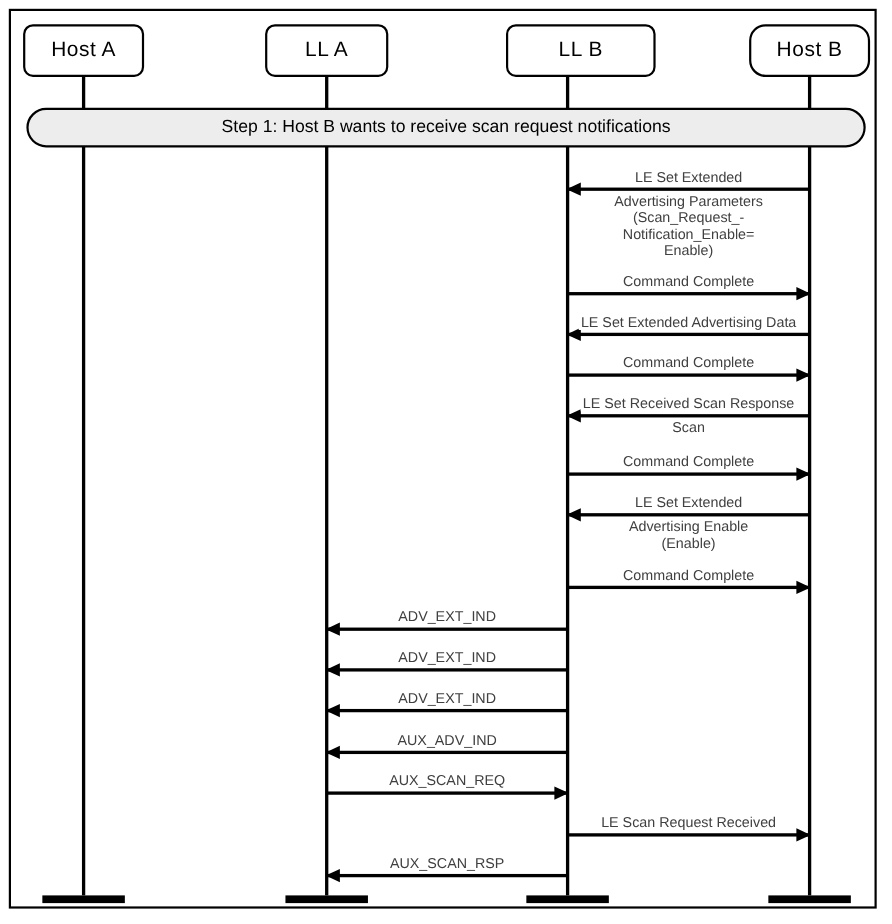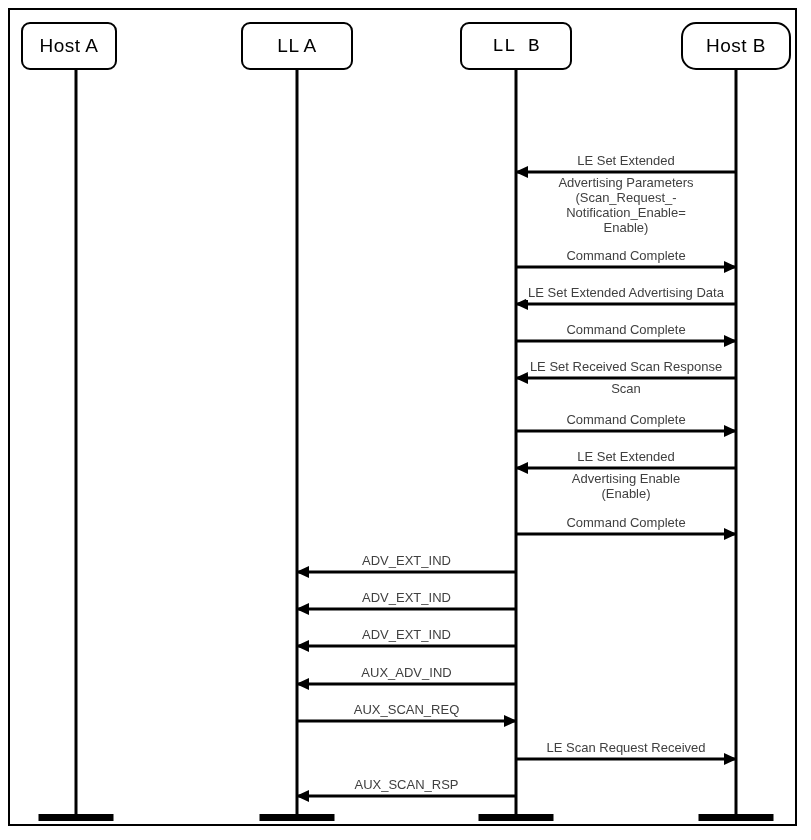--- a/index.html
+++ b/index.html
@@ -135,34 +135,37 @@
       <div class="lifeline" style="left: 76px; top: 70px; height: 744px;"></div>
       <div class="lifeline-end" style="left: 76px; top: 814px;"></div>
       <div class="lifeline" style="left: 297px; top: 70px; height: 744px;"></div>
       <div class="lifeline-end" style="left: 297px; top: 814px;"></div>
       <div class="lifeline" style="left: 516px; top: 70px; height: 744px;"></div>
       <div class="lifeline-end" style="left: 516px; top: 814px;"></div>
       <div class="lifeline" style="left: 736px; top: 70px; height: 744px;"></div>
       <div class="lifeline-end" style="left: 736px; top: 814px;"></div>
     </div>
   <div id="participants-layer">
-      <div class="participant-box" style="left: 21px; top: 22px; width: 96px;">
+      <div class="participant-box" style="left: 21px; top: 22px; width: 110px;">
         <span>Host A</span>
       </div>
       <div class="participant-box" style="left: 241px; top: 22px; width: 112px;">
         <span>LL A</span>
       </div>
-      <div class="participant-box" style="left: 460px; top: 22px; width: 112px; font-family: Liberation Mono, monospace;">
+      <div class="participant-box" style="left: 460px; top: 22px; width: 136px;">
         <span>LL B</span>
       </div>
       <div class="participant-box" style="left: 681px; top: 22px; width: 110px; border-radius: 15px;">
         <span>Host B</span>
       </div>
     </div>
 
+  <div class="step-banner">
+    <span>Step 1:  Host B wants to receive scan request notifications</span>
+  </div>
 
   <div id="messages-layer">
       <div class="message" style="left: 516px; top: 172px; width: 220px;">
         <div class="msg-line"></div>
         <div class="msg-arrowhead left"></div>
         <div class="msg-label above">LE Set Extended</div>
         <div class="msg-label below">Advertising Parameters
 (Scan_Request_-
 Notification_Enable=
 Enable)</div>

